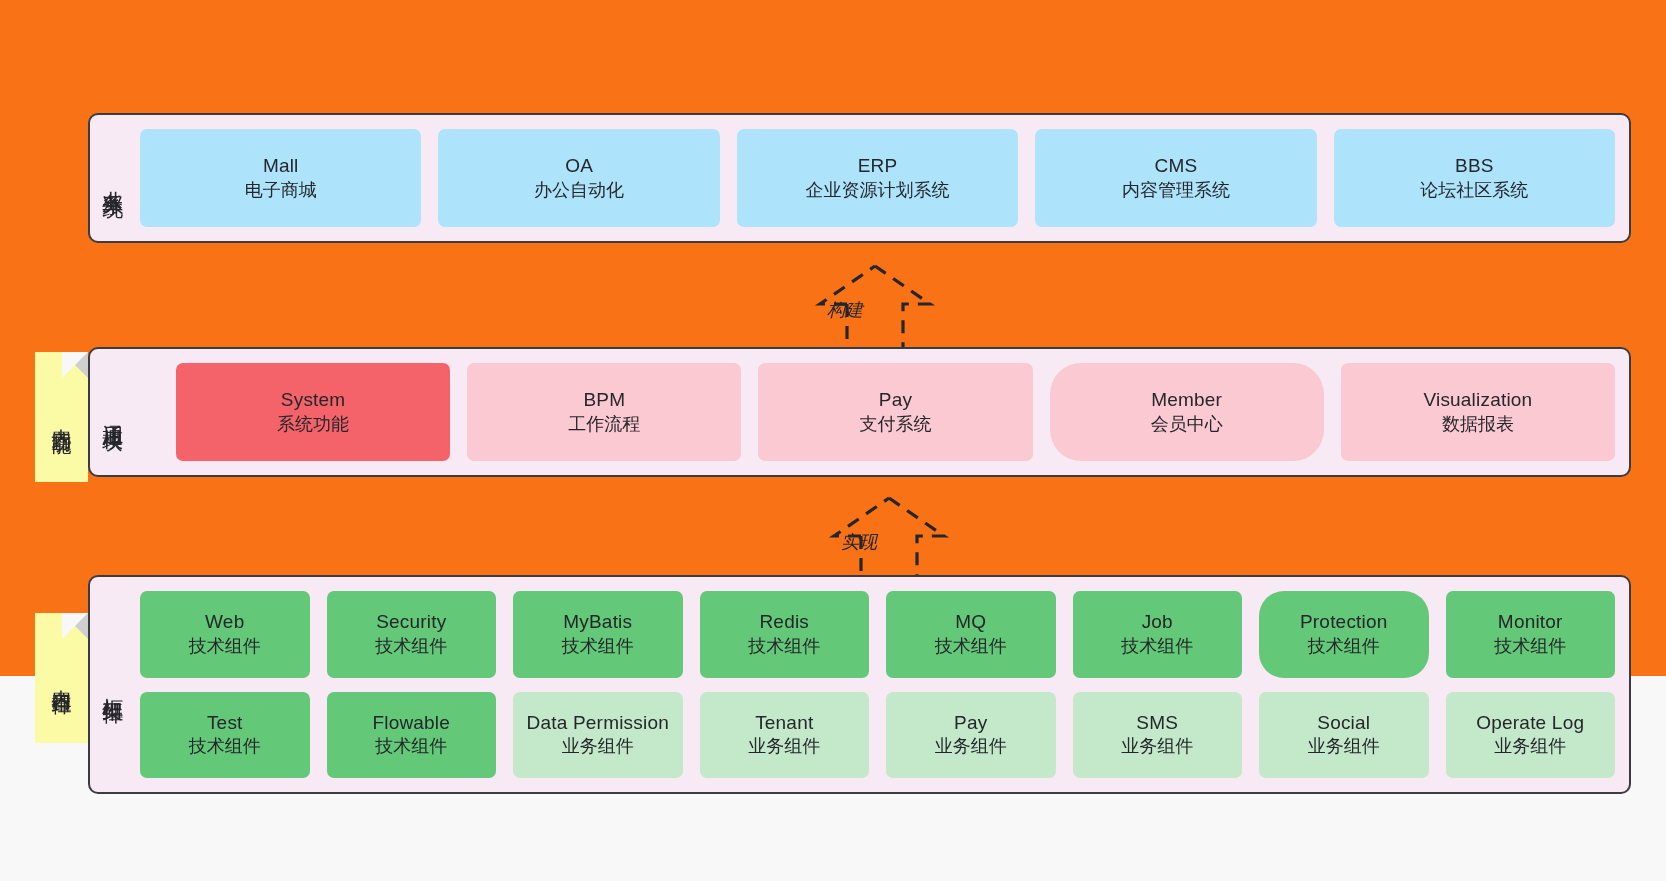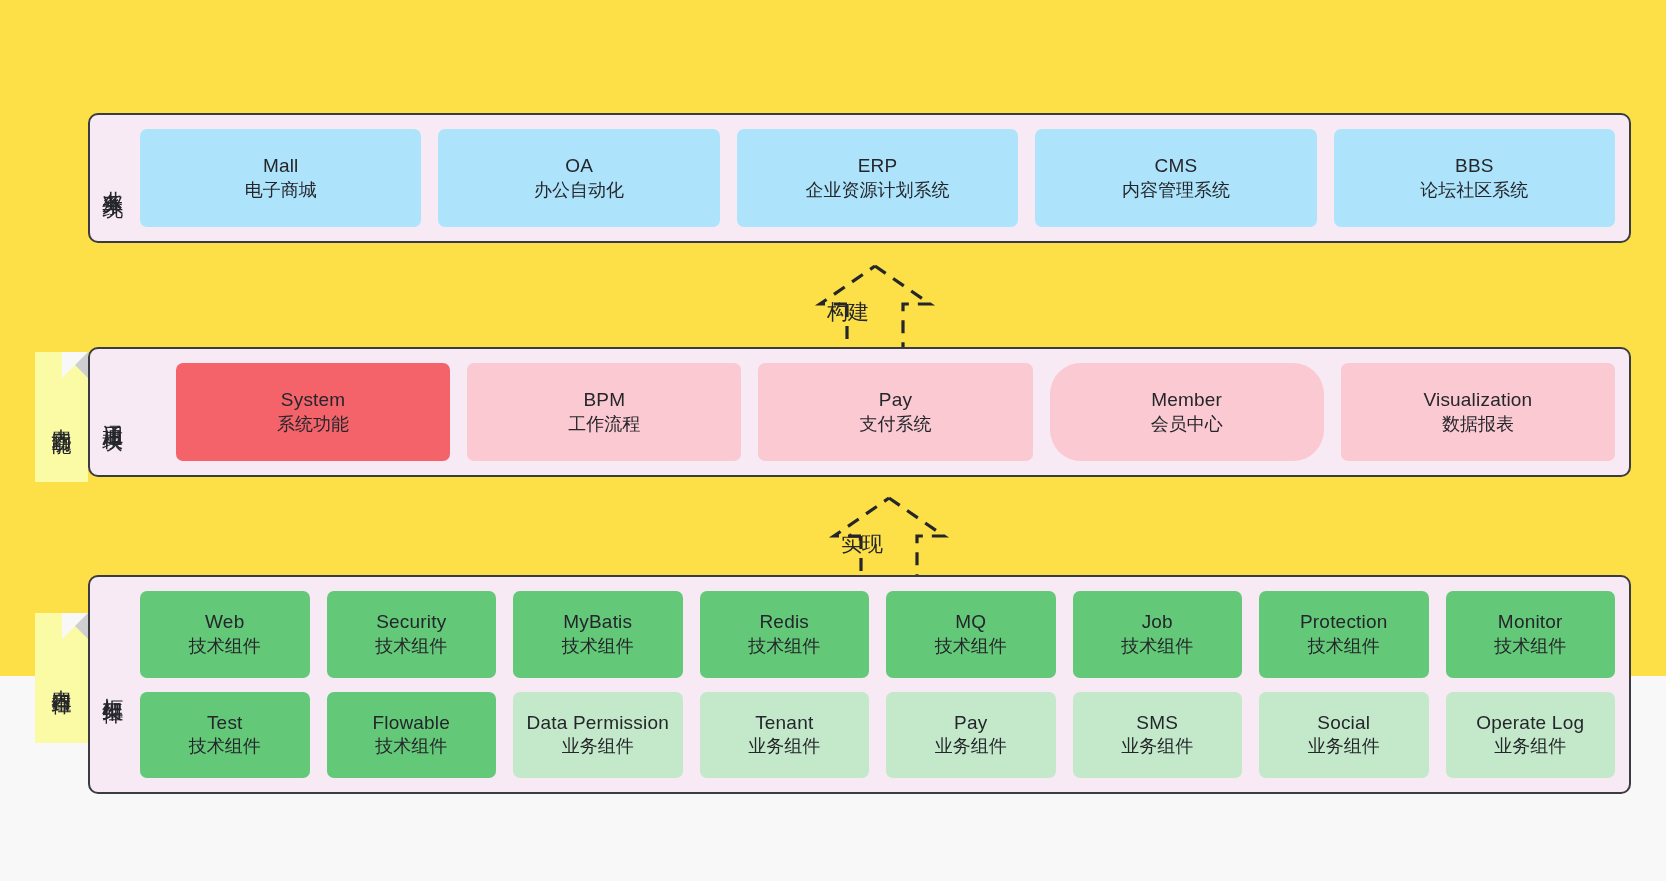--- a/index.html
+++ b/index.html
@@ -7,21 +7,21 @@
     margin: 0; padding: 0;
     width: 1666px; height: 881px;
     background: #f8f8f8;
     font-family: "Liberation Sans", "DejaVu Sans", sans-serif;
     overflow: hidden;
   }
   #canvas {
     position: relative;
     width: 1666px;
     height: 676px;
-    background: #fde047;
+    background: #f97316;
   }
 
   
   .layer {
     position: absolute;
     background: #f8eaf4;
     border: 2px solid #3b3b42;
     border-radius: 10px;
     display: flex;
     align-items: stretch;
@@ -116,25 +116,26 @@
     width: 0; height: 0;
     border-top: 26px solid #f8f8f8;
     border-right: 26px solid transparent;
   }
 
   
   .connector { position: absolute; }
   .connector svg { display: block; overflow: visible; }
   .connector .conn-label {
     position: absolute;
-    font-size: 21px;
+    font-size: 18px;
     color: #25262b;
     background: transparent;
     white-space: nowrap;
     user-select: none;
+    font-style: italic;
   }
 </style>
 </head>
 <body>
 
 <div id="canvas">
 
   <div class="layer" id="layer-business-systems" style="left:88px; top:113px; width:1543px; height:130px;">
     <div class="layer-label">业务系统</div>
     <div class="cards">
@@ -239,21 +240,21 @@
           <span class="sub">技术组件</span>
         </div>
         <div class="card c-green" style="background: rgb(99, 200, 120);">
           <span class="ttl">MQ</span>
           <span class="sub">技术组件</span>
         </div>
         <div class="card c-green" style="background: rgb(99, 200, 120);">
           <span class="ttl">Job</span>
           <span class="sub">技术组件</span>
         </div>
-        <div class="card c-green" style="background: rgb(99, 200, 120);">
+        <div class="card c-green" style="background: rgb(99, 200, 120); border-radius: 25px;">
           <span class="ttl">Protection</span>
           <span class="sub">技术组件</span>
         </div>
         <div class="card c-green" style="background: rgb(99, 200, 120);">
           <span class="ttl">Monitor</span>
           <span class="sub">技术组件</span>
         </div>
       </div>
 
       <div class="card-row">

